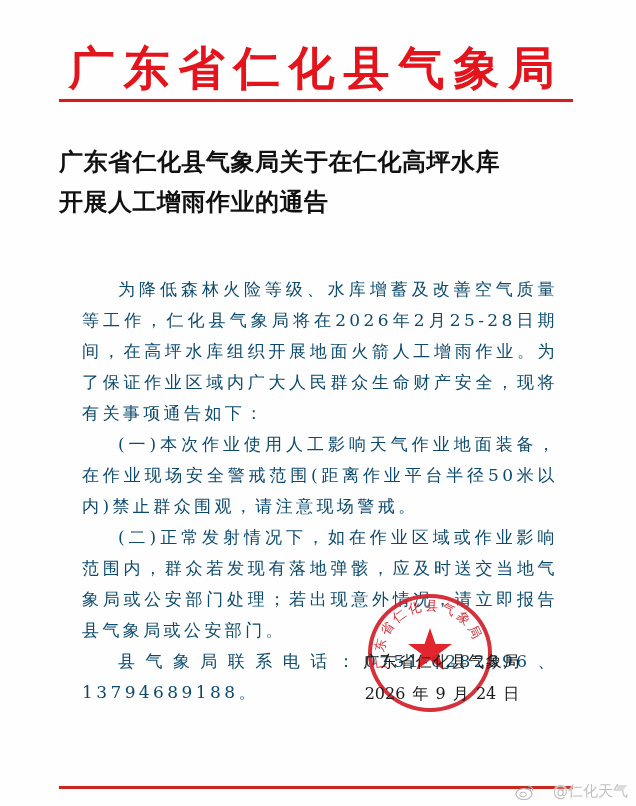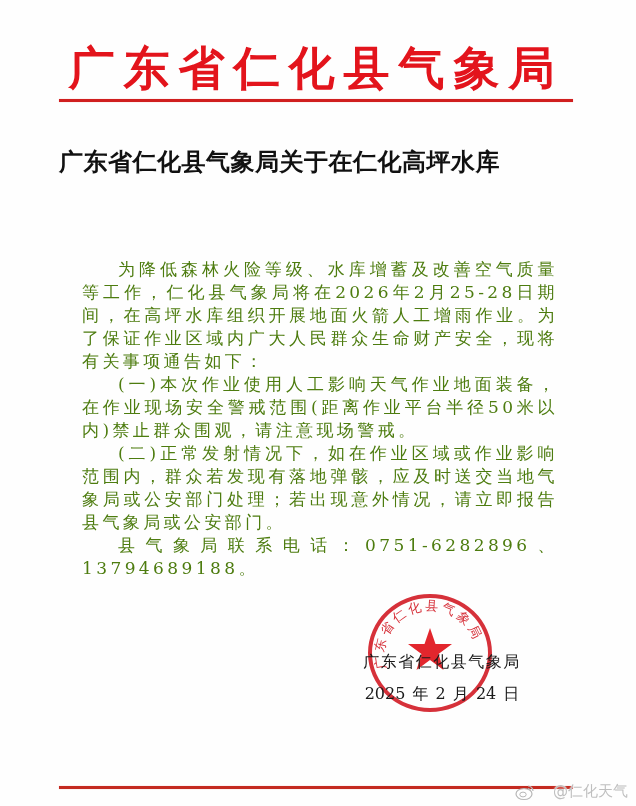--- a/index.html
+++ b/index.html
@@ -59,26 +59,26 @@
     color: #111;
     white-space: nowrap;
     letter-spacing: 0.5px;
   }
   .doc-title.l1 { top: 146px; }
   .doc-title.l2 { top: 186px; }
 
   .body-text {
     position: absolute;
     left: 82px;
-    top: 258px;
+    top: 274px;
     width: 476px;
     font-size: 17px;
-    line-height: 23px;
+    line-height: 31px;
     letter-spacing: 3.4px;
-    color: #4d7c0f;
+    color: #0c4a6e;
   }
   .para {
     margin: 0;
     text-indent: 36px;
     text-align: justify;
     text-align-last: left;
   }
 
   .stamp {
     position: absolute;
@@ -135,20 +135,21 @@
 </style>
 </head>
 <body>
 
 <div class="page">
 
   <div class="masthead">广东省仁化县气象局</div>
   <div class="red-rule top"></div>
 
   <div class="doc-title l1">广东省仁化县气象局关于在仁化高坪水库</div>
+  <div class="doc-title l2">开展人工增雨作业的通告</div>
 
   <div class="body-text">
     <p class="para">为降低森林火险等级、水库增蓄及改善空气质量等工作，仁化县气象局将在2026年2月25-28日期间，在高坪水库组织开展地面火箭人工增雨作业。为了保证作业区域内广大人民群众生命财产安全，现将有关事项通告如下：</p>
     <p class="para">(一)本次作业使用人工影响天气作业地面装备，在作业现场安全警戒范围(距离作业平台半径50米以内)禁止群众围观，请注意现场警戒。</p>
     <p class="para">(二)正常发射情况下，如在作业区域或作业影响范围内，群众若发现有落地弹骸，应及时送交当地气象局或公安部门处理；若出现意外情况，请立即报告县气象局或公安部门。</p>
     <p class="para">县气象局联系电话：0751-6282896、13794689188。</p>
   </div>
 
   <div class="stamp">
     <svg width="124" height="118" viewBox="0 0 124 118">
@@ -156,21 +157,21 @@
         <path id="sealArc" d="M 20 78 A 46 44 0 1 1 104 78"></path>
       </defs>
       <text font-size="13" fill="#d3202a" font-family="DejaVu Serif, serif" letter-spacing="3">
         <textPath href="#sealArc" startOffset="4">广东省仁化县气象局</textPath>
       </text>
       <polygon points="62,34 67.5,50 84,50 70.5,60 75.5,76 62,66 48.5,76 53.5,60 40,50 56.5,50" fill="#e0141c"></polygon>
     </svg>
   </div>
 
   <div class="signature">广东省仁化县气象局</div>
-  <div class="sign-date">2025 年 2 月 24 日</div>
+  <div class="sign-date">2026 年 9 月 24 日</div>
 
   <div class="red-rule bottom"></div>
 </div>
 
 <div class="watermark">
   <svg class="weibo-icon" viewBox="0 0 20 18">
     <ellipse cx="9" cy="11" rx="8" ry="5.5" fill="none" stroke="#b8b8b8" stroke-width="1.2"></ellipse>
     <ellipse cx="8" cy="11.5" rx="3.2" ry="2.4" fill="none" stroke="#b8b8b8" stroke-width="1"></ellipse>
     <path d="M13 3 A5 5 0 0 1 18 8" fill="none" stroke="#b8b8b8" stroke-width="1.2"></path>
     <path d="M13 5.5 A2.5 2.5 0 0 1 15.5 8" fill="none" stroke="#b8b8b8" stroke-width="1"></path>

